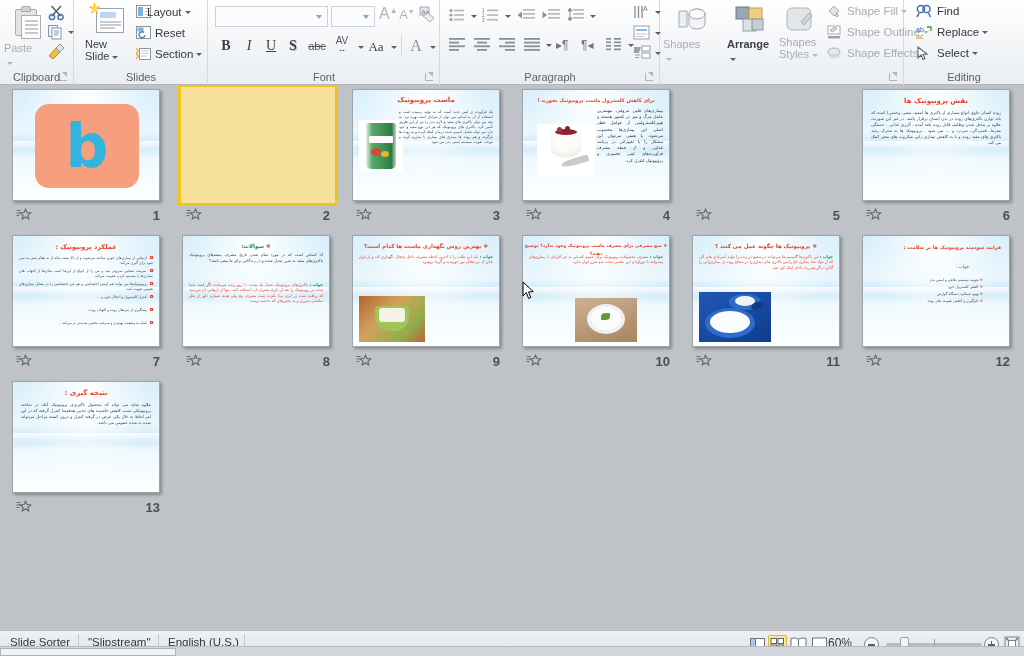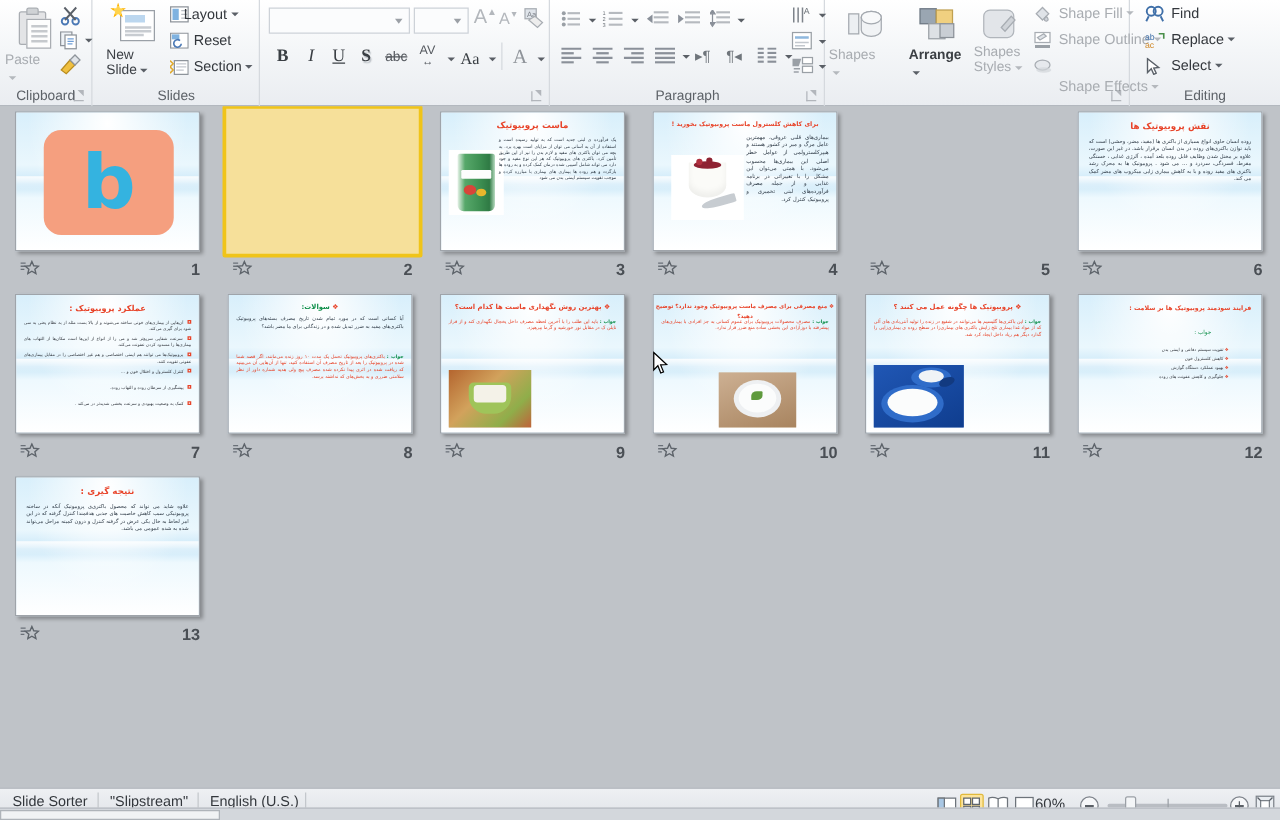--- a/index.html
+++ b/index.html
@@ -290,20 +290,21 @@
       <span>AV</span>
       <div style="font-size:9px">↔</div>
     </div>
     <span class="caret" style="position:absolute;left:146px;top:46px"></span>
     <div class="fbtn" style="left:156px;top:39px;width:22px;font-size:13px;color:#3a3f44;font-family:'Liberation Serif',serif"><span>Aa</span></div>
     <span class="caret" style="position:absolute;left:179px;top:46px"></span>
     <div style="position:absolute;left:192px;top:34px;width:1px;height:22px;background:#d5d9de"></div>
     <div class="fbtn" style="left:198px;top:37px;width:18px;font-size:16px;color:#8f949a;font-family:'Liberation Serif',serif"><span>A</span></div>
     <span class="caret" style="position:absolute;left:218px;top:46px"></span>
 
+    <div class="rgroup-title">Font</div>
     <div class="dlg-launcher"></div>
   </div>
 
   <div class="rgroup" id="g-para">
 
     <svg style="position:absolute;left:8px;top:8px" width="16" height="14" viewBox="0 0 16 14">
       <circle cx="2" cy="2.5" r="1.6" fill="#9aa0a6"></circle>
         <rect x="5" y="1.7" width="10" height="1.7" fill="#b6babf"></rect>
       <circle cx="2" cy="7" r="1.6" fill="#9aa0a6"></circle>
         <rect x="5" y="6.2" width="10" height="1.7" fill="#b6babf"></rect>
@@ -452,21 +453,21 @@
       <rect x="1" y="11" width="12" height="2.4" fill="#9aa0a6"></rect>
     </svg>
     <div class="btn-sm disabled" style="left:186px;top:25px">
       <span>Shape Outline</span><span class="caret dis"></span>
     </div>
 
     <svg style="position:absolute;left:166px;top:46px" width="15" height="14" viewBox="0 0 15 14">
       <ellipse cx="7" cy="6" rx="6" ry="4" fill="#e6e9ed" stroke="#a8adb3"></ellipse>
       <ellipse cx="8" cy="10" rx="6" ry="2.2" fill="#d2d6da" opacity=".7"></ellipse>
     </svg>
-    <div class="btn-sm disabled" style="left:186px;top:63px">
+    <div class="btn-sm disabled" style="left:186px;top:46px">
       <span>Shape Effects</span><span class="caret dis"></span>
     </div>
 
     <div class="dlg-launcher"></div>
   </div>
 
   <div class="rgroup" id="g-edit">
     <svg style="position:absolute;left:12px;top:4px" width="16" height="14" viewBox="0 0 16 14">
       <circle cx="5" cy="5" r="3.6" fill="none" stroke="#3f6fa8" stroke-width="1.5"></circle>
       <circle cx="10.5" cy="5" r="3.6" fill="none" stroke="#3f6fa8" stroke-width="1.5"></circle>

